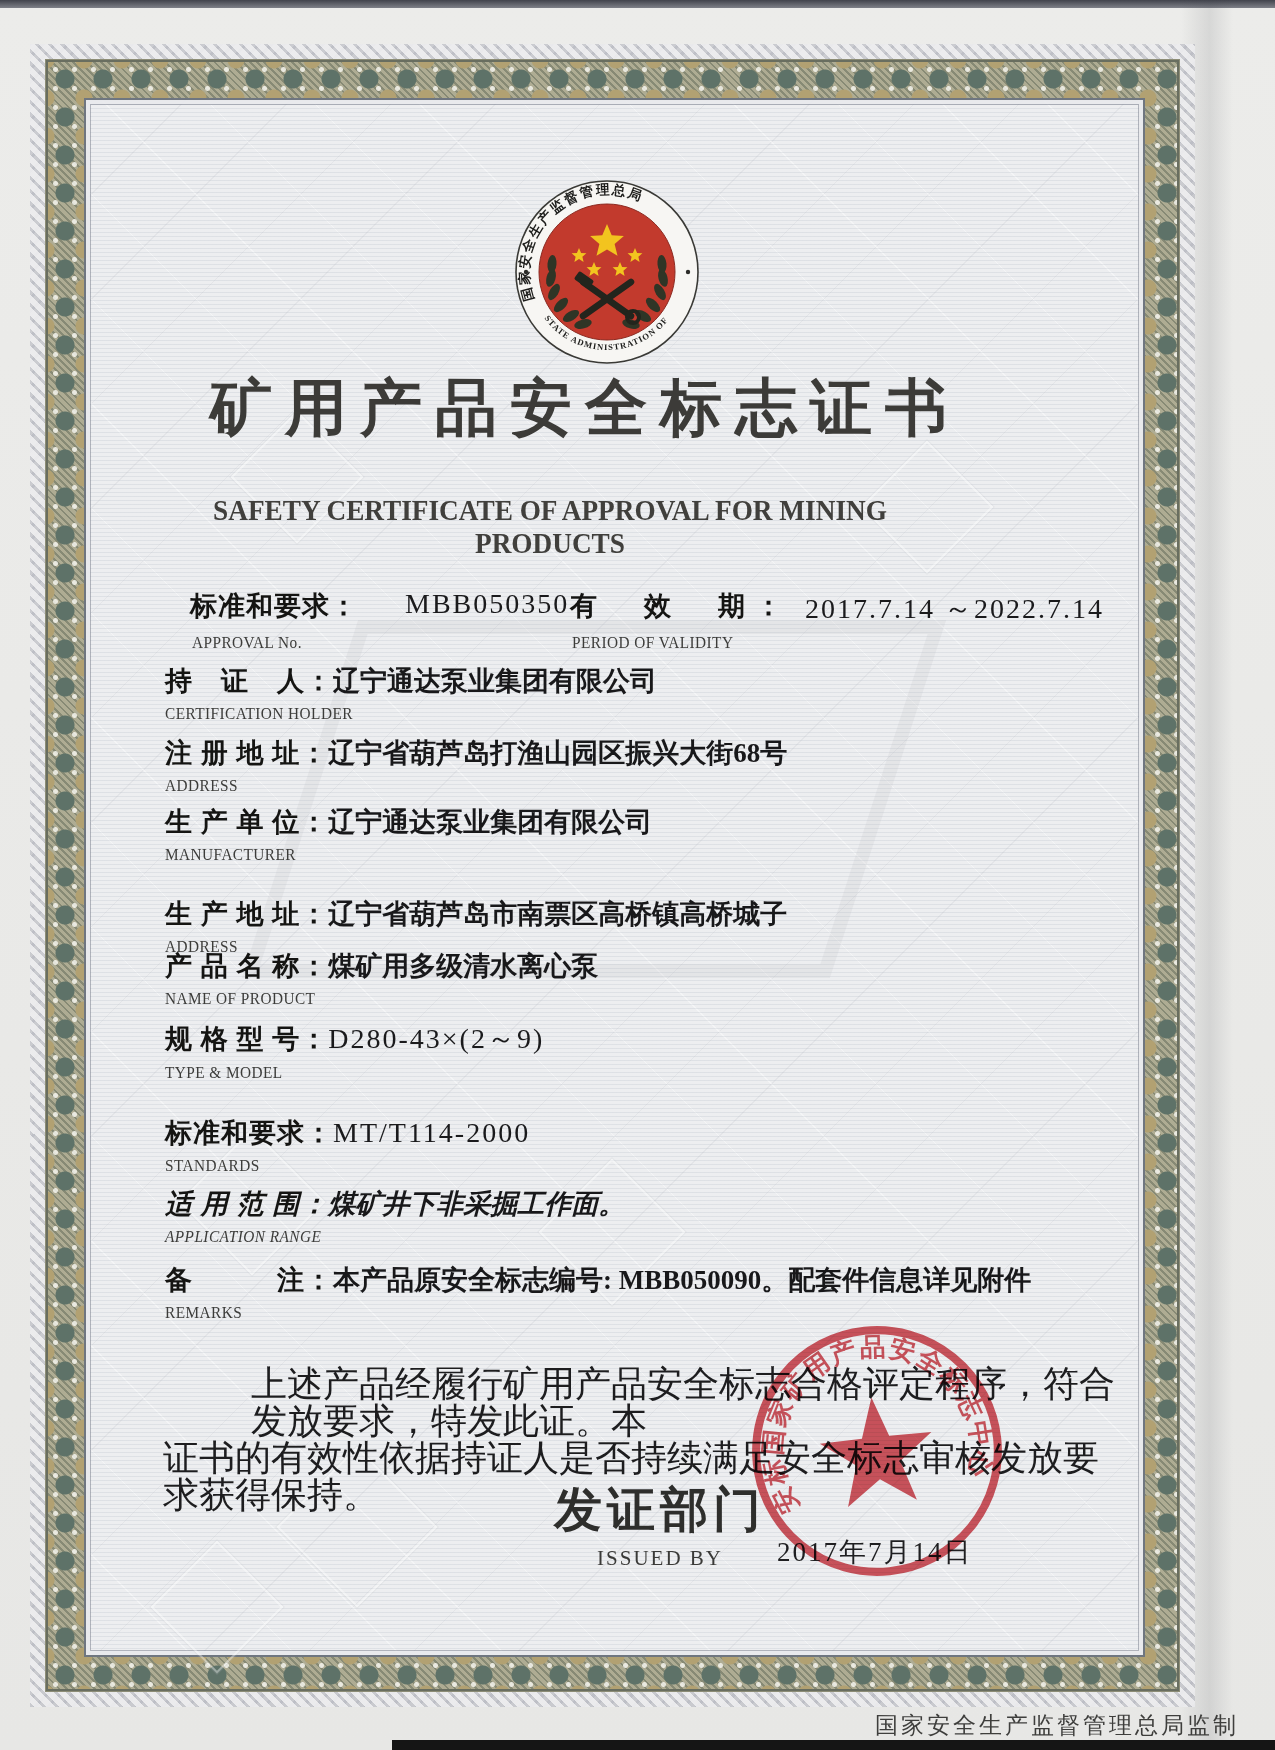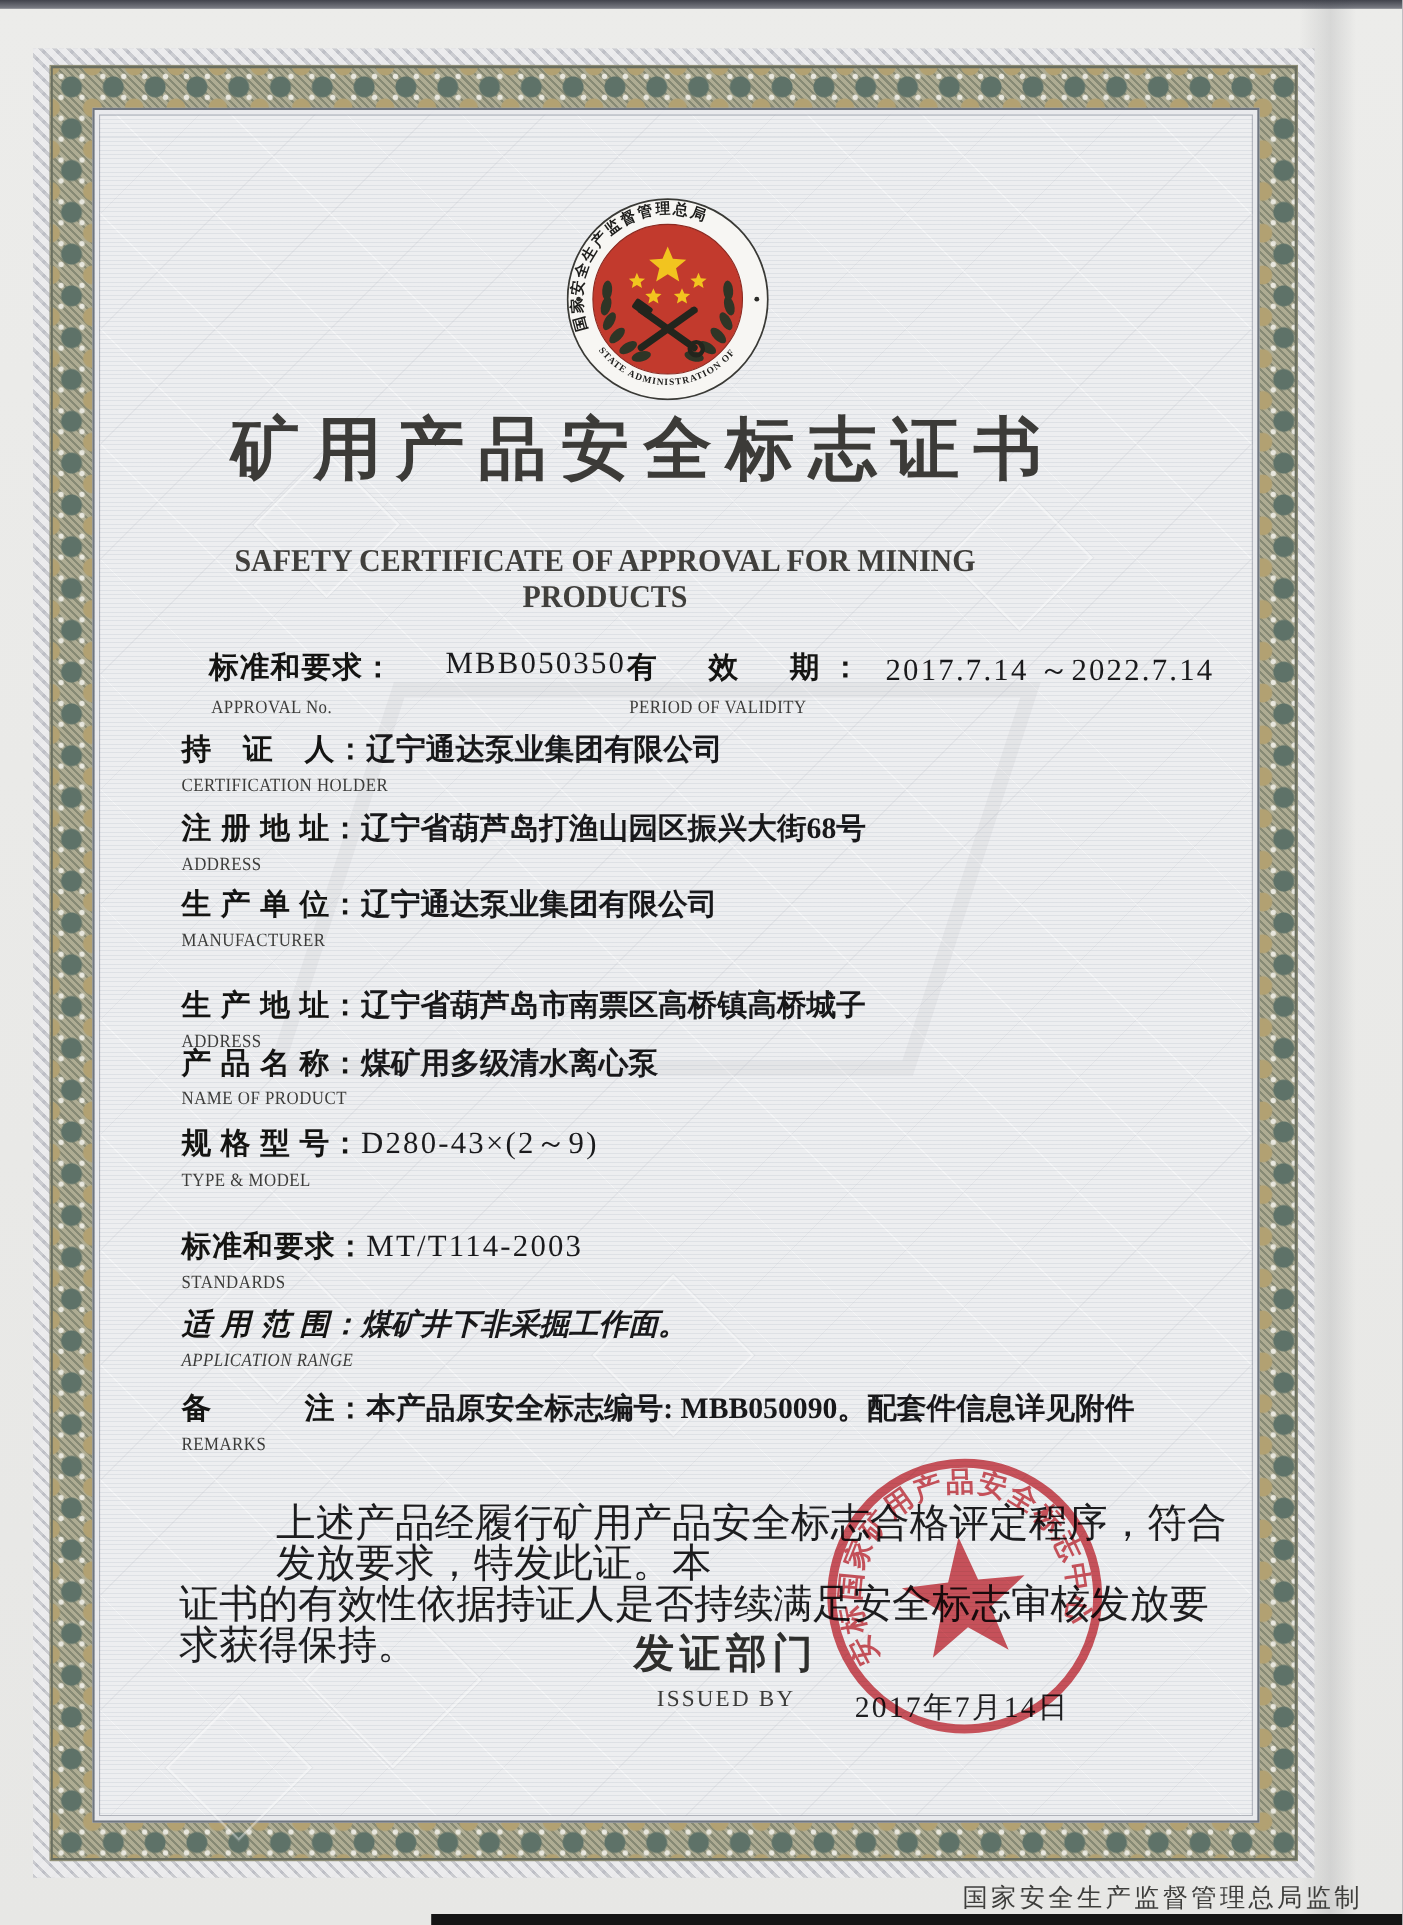--- a/index.html
+++ b/index.html
@@ -52,21 +52,21 @@
 
   .lbl{font-weight:700;font-size:27px;letter-spacing:1px;color:#141412;}
   .val{font-weight:600;font-size:27px;color:#18181a;}
   .cap{font-size:17px;color:#3c3c3a;margin-top:5px;letter-spacing:.5px;transform:scaleX(.9);transform-origin:left;display:block;}
   .serifnum{font-size:28px;letter-spacing:2px;font-weight:500;color:#1a1a1c;}
 
   .row{position:absolute;left:165px;width:960px;}
   .statement{position:absolute;left:163px;top:1366px;width:960px;font-size:36px;line-height:37px;color:#1d1d1f;font-weight:500;}
   .statement .l1{padding-left:88px;}
   .issuedby{position:absolute;left:545px;top:1478px;width:230px;text-align:center;}
-  .issuedby .zh{font-size:37px;font-weight:700;letter-spacing:5px;color:#2e2e2c;}
+  .issuedby .zh{font-size:48px;font-weight:700;letter-spacing:5px;color:#2e2e2c;}
   .issuedby .en{font-size:21px;color:#3a3a38;margin-top:4px;letter-spacing:2px;text-align:center;}
   .issue-date{position:absolute;left:777px;top:1534px;font-size:27px;letter-spacing:2px;color:#1f1f21;}
   .footer{position:absolute;right:36px;top:1710px;font-size:23px;letter-spacing:3px;color:#3e3e3c;}
 
   .emblem{position:absolute;left:515px;top:180px;width:184px;height:184px;}
   .stamp{position:absolute;left:745px;top:1319px;width:264px;height:264px;mix-blend-mode:multiply;opacity:.88;transform:rotate(-6deg);}
 </style>
 </head>
 <body>
 
@@ -166,21 +166,21 @@
   </div>
   <div class="row" style="top:948px;">
     <span class="lbl">产 品 名 称：</span><span class="val">煤矿用多级清水离心泵</span>
     <span class="cap">NAME OF PRODUCT</span>
   </div>
   <div class="row" style="top:1020px;">
     <span class="lbl">规 格 型 号：</span><span class="val serifnum">D280-43×(2～9)</span>
     <span class="cap">TYPE &amp; MODEL</span>
   </div>
   <div class="row" style="top:1115px;">
-    <span class="lbl">标准和要求：</span><span class="val serifnum">MT/T114-2003</span>
+    <span class="lbl">标准和要求：</span><span class="val serifnum">MT/T114-2000</span>
     <span class="cap">STANDARDS</span>
   </div>
   <div class="row" style="top:1186px;font-style:italic;">
     <span class="lbl">适 用 范 围：</span><span class="val">煤矿井下非采掘工作面。</span>
     <span class="cap">APPLICATION RANGE</span>
   </div>
   <div class="row" style="top:1262px;">
     <span class="lbl">备　　　注：</span><span class="val">本产品原安全标志编号: MBB050090。配套件信息详见附件</span>
     <span class="cap">REMARKS</span>
   </div>

